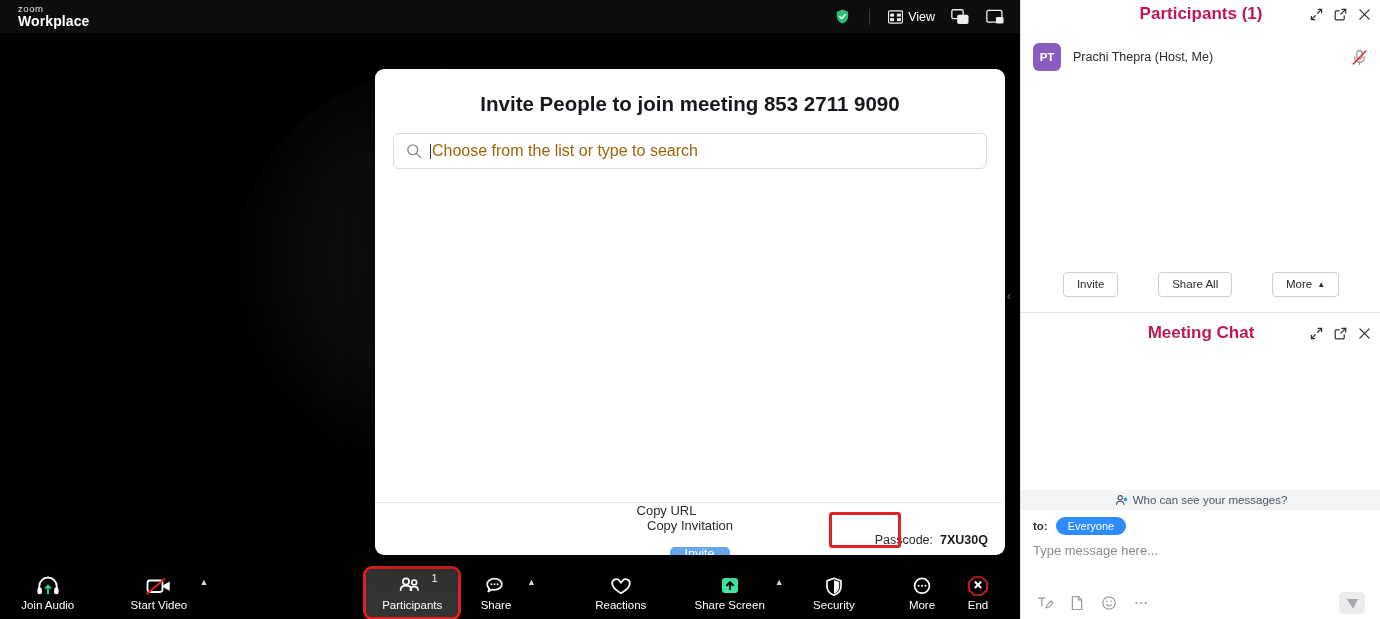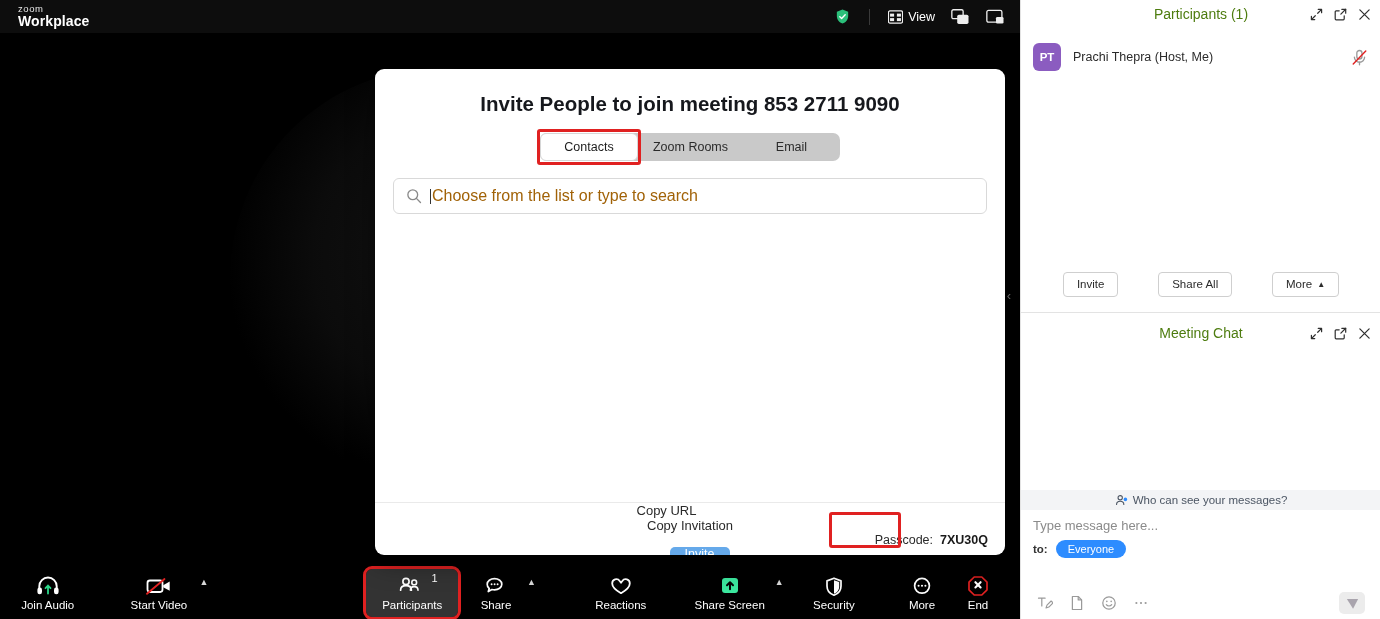--- a/index.html
+++ b/index.html
@@ -173,21 +173,21 @@
   #right-rail {
     position: absolute; right: 0; top: 0;
     width: 360px; height: 619px;
     background: #ffffff;
     border-left: 1px solid #e3e3e3;
   }
   .panel-header {
     position: relative; height: 28px;
     display: flex; align-items: center; justify-content: center;
   }
-  .panel-title { font-size: 14px; font-weight: 400; color: #4d7c0f; }
+  .panel-title { font-size: 17px; font-weight: 700; color: #be185d; }
   .panel-icons {
     position: absolute; right: 10px; top: 0; height: 28px;
     display: flex; align-items: center; gap: 11px; color: #2f2f2f;
   }
   #participants-panel {
     position: absolute; left: 0; top: 0; width: 360px; height: 310px;
   }
   #participant-row {
     display: flex; align-items: center;
     height: 40px; padding: 0 12px; margin-top: 9px;
@@ -405,34 +405,20 @@
             <path d="M8.4 6.2l5.2 5.2M13.6 6.2l-5.2 5.2" stroke="#ffffff" stroke-width="2.1" stroke-linecap="round"></path>
           </svg>
         </span>
         <span class="lbl">End</span>
       </div>
     </div>
 
     <div id="invite-modal">
       <div id="modal-title">Invite People to join meeting 853 2711 9090</div>
 
-      <div id="tabs-wrap">
-        <div id="tabs">
-          <div id="tab-contacts" class="tab selected">
-            <span>Contacts</span>
-          </div>
-          <div id="tab-rooms" class="tab">
-            <span>Zoom Rooms</span>
-          </div>
-          <div id="tab-email" class="tab">
-            <span>Email</span>
-          </div>
-          <div id="tab-contacts-hl"></div>
-        </div>
-      </div>
 
       <div id="search-row">
         <div id="search-box">
           <span>
             <svg width="16" height="16" viewBox="0 0 18 18">
               <circle cx="7.6" cy="7.6" r="5.5" fill="none" stroke="#8a8a8a" stroke-width="1.5"></circle>
               <path d="M11.7 11.7l4.6 4.6" stroke="#8a8a8a" stroke-width="1.5" stroke-linecap="round"></path>
             </svg>
           </span>
           <span id="search-placeholder"><span id="search-caret"></span><span>Choose from the list or type to search</span></span>
@@ -542,26 +528,26 @@
         <span>
           <svg width="13" height="13" viewBox="0 0 14 14">
             <circle cx="5.6" cy="4" r="2.3" fill="none" stroke="#4b5563" stroke-width="1.2"></circle>
             <path d="M1.7 11.2c0-2.2 1.8-3.4 3.9-3.4s3.9 1.2 3.9 3.4" fill="none" stroke="#4b5563" stroke-width="1.2" stroke-linecap="round"></path>
             <circle cx="11.2" cy="5.8" r="1.9" fill="#2d8cff"></circle>
           </svg>
         </span>
         <span>Who can see your messages?</span>
       </div>
 
-      <div id="chat-input">Type message here...</div>
-
       <div id="chat-to-row">
         <span id="chat-to-label">to:</span>
         <span id="chat-to-pill">Everyone</span>
       </div>
+
+      <div id="chat-input">Type message here...</div>
 
       <div id="chat-toolbar">
         <span>
           <svg width="16" height="16" viewBox="0 0 17 17">
             <path d="M1.6 3.4h7M5.1 3.4v8.2" stroke="#9a9a9a" stroke-width="1.3" fill="none" stroke-linecap="round"></path>
             <path d="M9.6 13.8l1-3 4.4-4.4 2 2-4.4 4.4z" fill="none" stroke="#9a9a9a" stroke-width="1.2" stroke-linejoin="round"></path>
           </svg>
         </span>
         <span>
           <svg width="16" height="16" viewBox="0 0 17 17">

